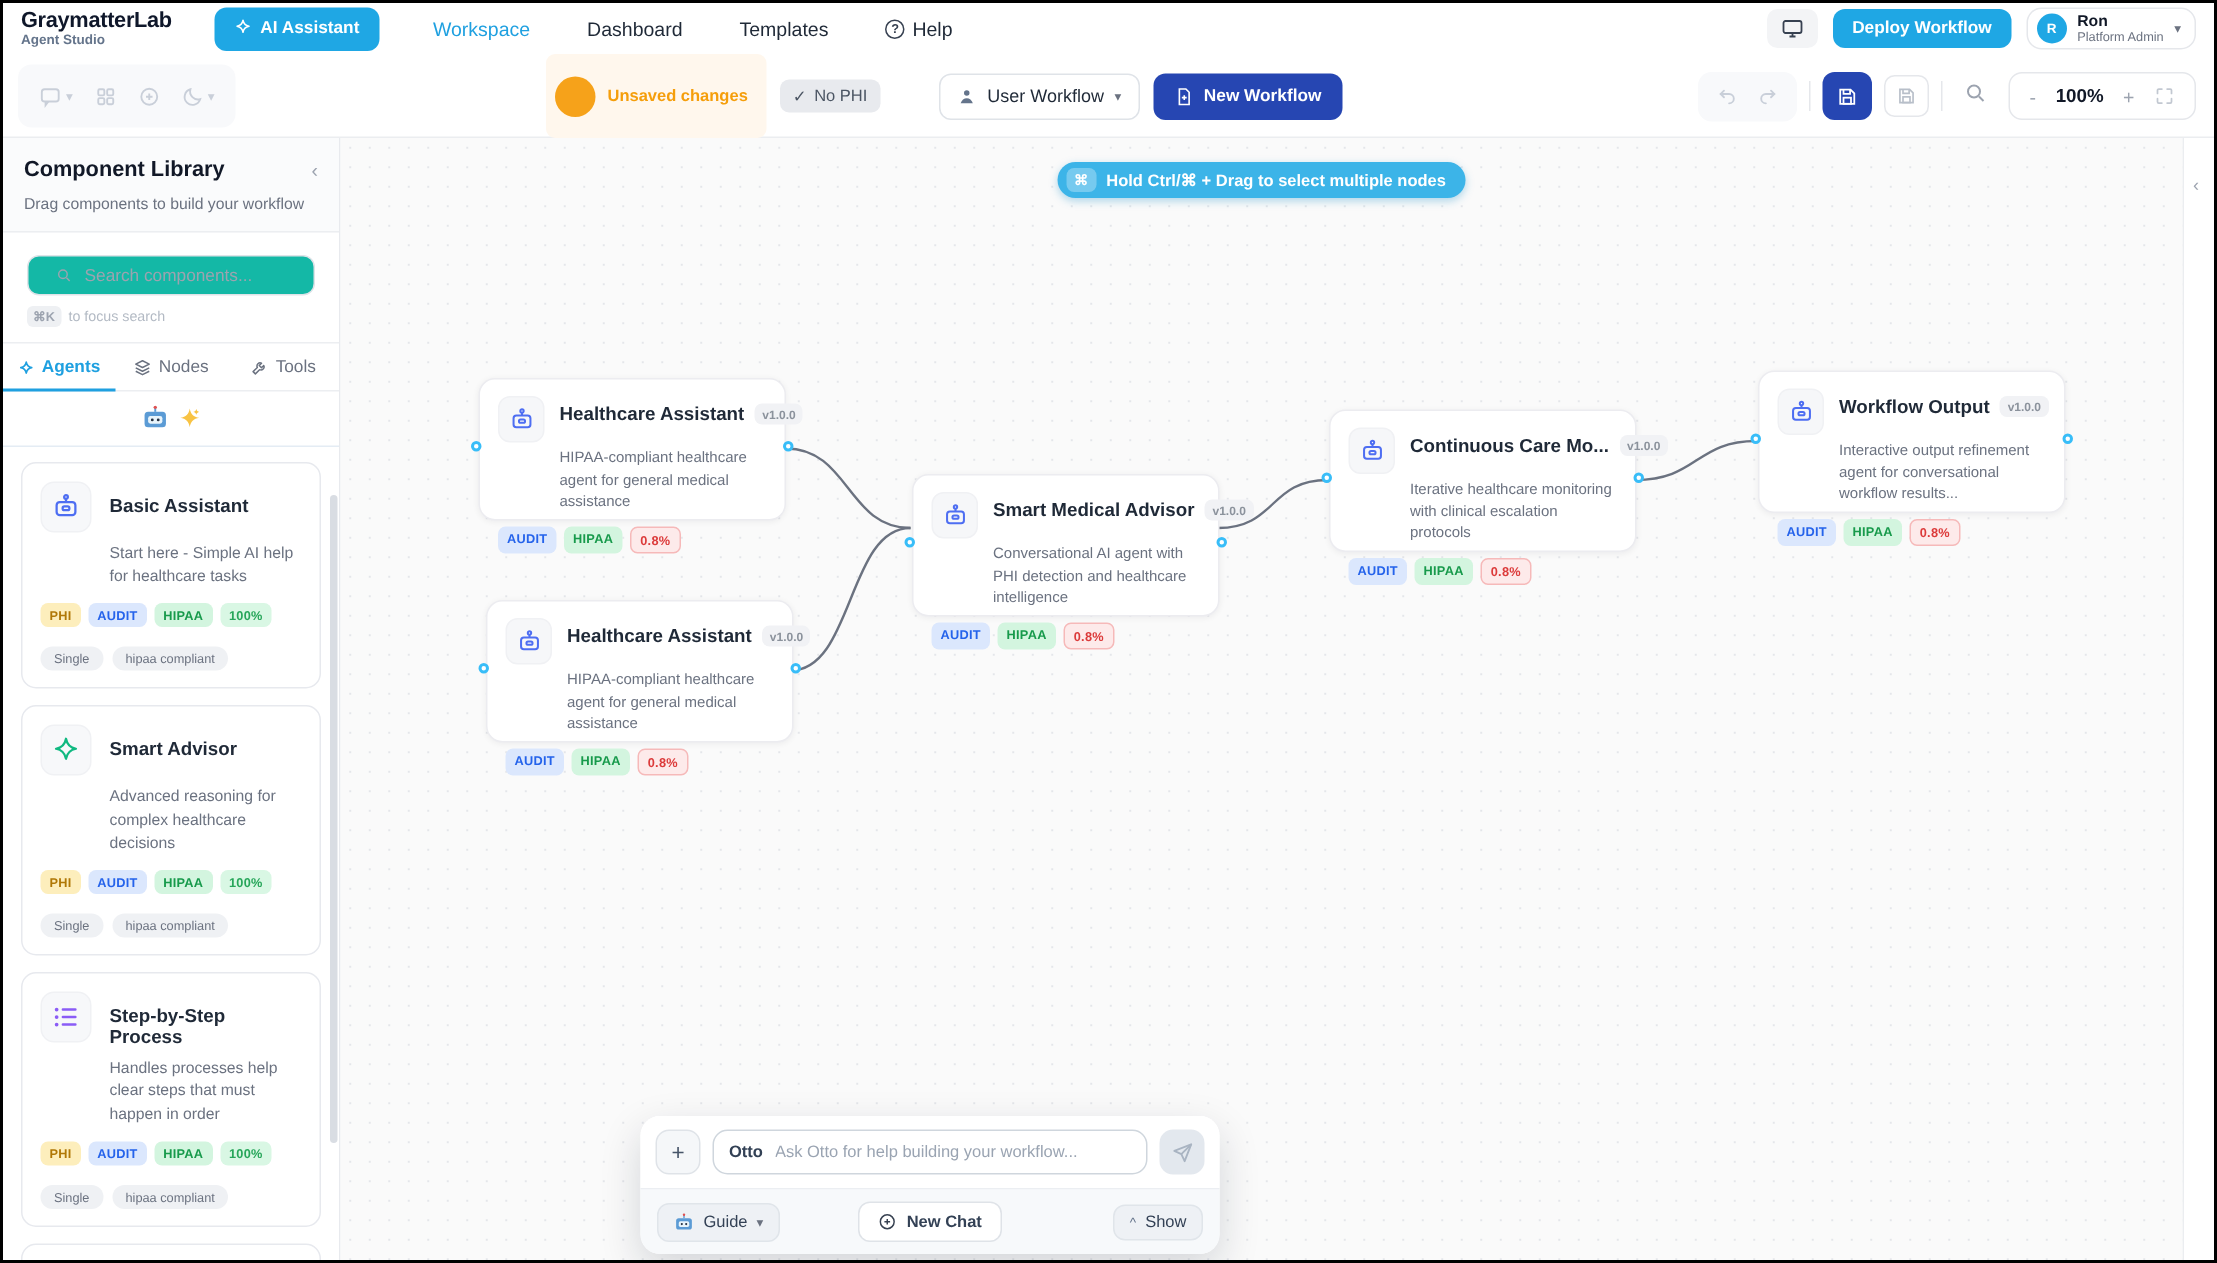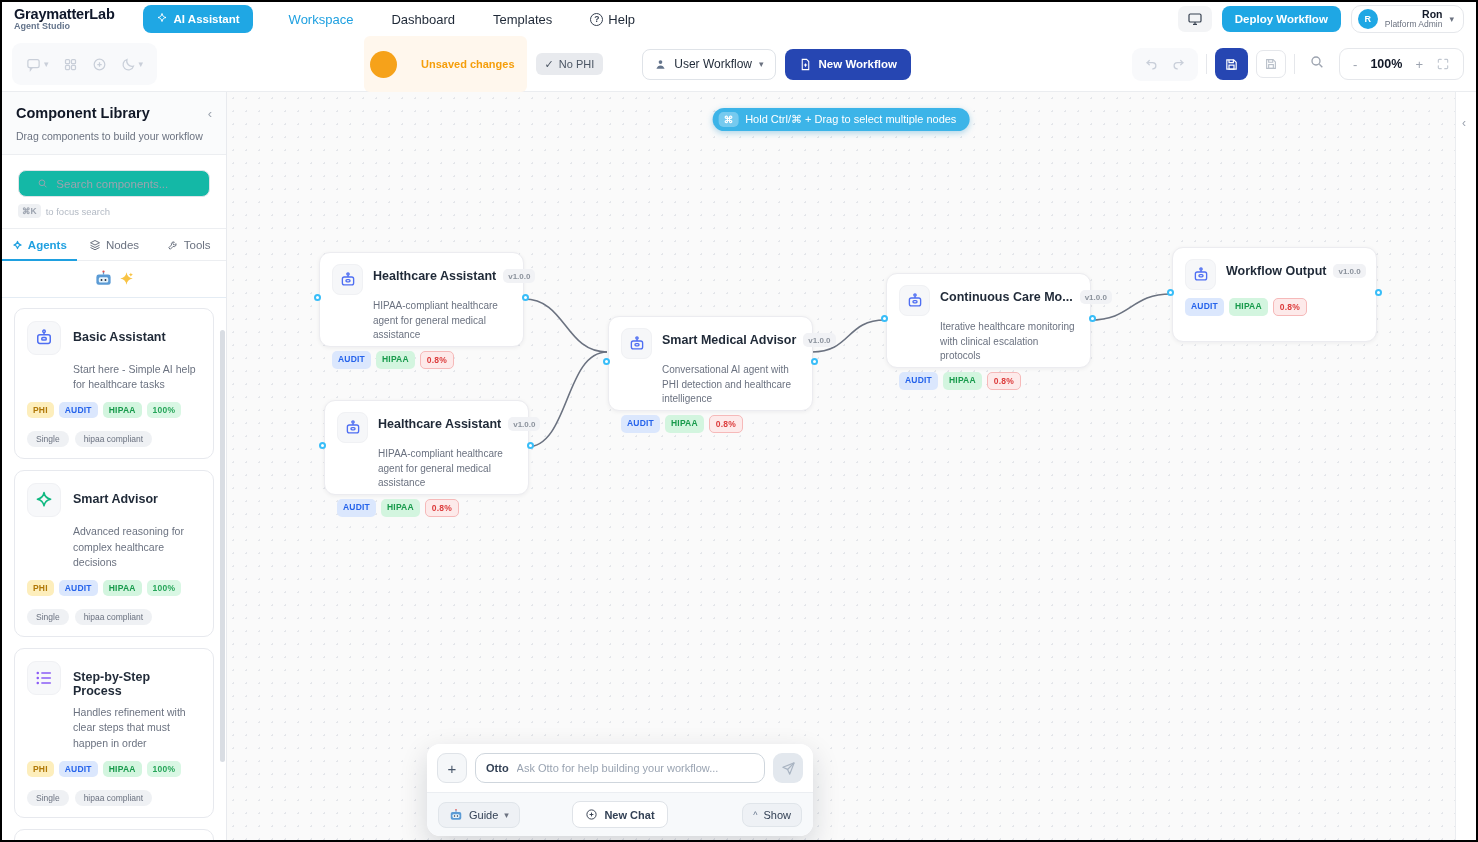--- a/index.html
+++ b/index.html
@@ -14,32 +14,32 @@
   .btn-cyan { background:#1fa7e4; color:#fff; border:none; border-radius:8px; font-weight:bold; font-size:11.5px; display:flex; align-items:center; gap:6px; padding:7px 13px; cursor:pointer; font-family:inherit; }
   .nav { display:flex; align-items:center; gap:26px; margin-left:24px; }
   .nav-item { font-size:13px; color:#1f2937; font-weight:500; position:relative; padding:23px 0; cursor:pointer; display:flex; align-items:center; gap:5px;margin-left:12px; }
   .nav-item.active { color:#1fa0e0; }
   .nav-item.active::after { content:""; position:absolute; left:-2px; right:-2px; bottom:0; height:2.5px; background:#1fa0e0; border-radius:2px; }
   .help-q { display:inline-flex; align-items:center; justify-content:center; width:13px; height:13px; border:1.3px solid #374151; border-radius:50%; font-size:8.5px; font-weight:bold; color:#374151; }
   .top-right { margin-left:auto; display:flex; align-items:center; gap:10px; }
   .icon-btn-gray { width:34px; height:26px; background:#f3f4f6; border:none; border-radius:7px; display:flex; align-items:center; justify-content:center; cursor:pointer; }
   .user-chip { display:flex; align-items:center; gap:7px; border:1px solid #e5e7eb; border-radius:10px; padding:3px 9px 3px 6px; background:#fff; cursor:pointer; }
   .avatar { width:20px; height:20px; border-radius:50%; background:#1fa7e4; color:#fff; font-size:9px; font-weight:bold; display:flex; align-items:center; justify-content:center; }
-  .user-meta { line-height:1.1;text-align:right; }
+  .user-meta { line-height:1.1; }
   .user-meta .name { font-size:10.5px; font-weight:bold; color:#111827; }
   .user-meta .role { font-size:8.5px; color:#6b7280; }
   .chev { color:#6b7280; font-size:9px; }
 
   
   .toolbar { position:absolute; left:0; top:34px; right:0; height:56px; background:#fff; border-bottom:1px solid #ebedf0; }
   .tb-left { position:absolute; left:10px; top:7px; height:42px; background:#f8f9fb; border-radius:9px; display:flex; align-items:center; gap:14px; padding:0 14px; }
   .tb-ico { display:flex; align-items:center; gap:3px; color:#c9cfd9; }
   .tb-center { position:absolute; left:362px; top:7px; height:42px; display:flex; align-items:center; gap:9px; }
   .wf-name { display:flex; align-items:center; gap:7px; border:1px solid #dfe3e8; border-radius:8px; background:#fff; height:31px; padding:0 12px; font-size:12px; font-weight:bold; color:#1f2937; }
-  .unsaved { display:flex; align-items:center; gap:24px; background:#fff7ed; border-radius:6px; height:56px; padding:0 12px 0 6px; }
+  .unsaved { display:flex; align-items:center; gap:8px; background:#fff7ed; border-radius:6px; height:56px; padding:0 12px 0 6px; }
   .unsaved-dot { width:27px; height:27px; border-radius:50%; background:#f6a21a; }
   .unsaved-txt { font-size:11px; font-weight:bold; color:#f59e0b; }
   .nophi { display:flex; align-items:center; gap:5px; background:#e8eaee; border-radius:6px; height:22px; padding:0 9px; font-size:11px; color:#4b5563; font-weight:500; }
   .type-dd { display:flex; align-items:center; gap:7px; border:1px solid #dfe3e8; border-radius:8px; background:#fff; height:31px; padding:0 11px; font-size:12px; font-weight:500; color:#1f2937; margin-left:30px; cursor:pointer; }
   .btn-blue { background:#2646b2; color:#fff; border:none; border-radius:8px; font-weight:bold; font-size:11.5px; display:flex; align-items:center; gap:7px; padding:9px 14px; cursor:pointer; font-family:inherit; }
   .tb-right { position:absolute; right:12px; top:7px; height:42px; display:flex; align-items:center; gap:8px; }
   .undo-grp { background:#f8f9fb; border-radius:9px; display:flex; align-items:center; gap:12px; padding:9px 12px; }
   .vdiv { width:1px; height:20px; background:#e5e7eb; }
   .save-filled { width:33px; height:32px; background:#2646b2; border:none; border-radius:8px; display:flex; align-items:center; justify-content:center; cursor:pointer; }
   .save-outline { width:30px; height:28px; background:#fff; border:1px solid #e5e7eb; border-radius:7px; display:flex; align-items:center; justify-content:center; cursor:pointer; }
@@ -85,21 +85,21 @@
   .tag-row { display:flex; gap:6px; margin-top:13px; }
   .tag { background:#eff1f4; color:#6b7280; font-size:8.5px; border-radius:999px; padding:3px 9px; }
   .sb-scroll { position:absolute; right:1px; top:238px; width:5px; height:432px; background:#d9dde3; border-radius:3px; }
 
   
   .canvas { flex:1; position:relative; background:#fafafa;
     background-image: radial-gradient(#e4e6ea 1px, transparent 1px);
     background-size: 13px 13px; overflow:hidden; }
   .hint-pill { position:absolute; left:50%; top:16px; transform:translateX(-50%); background:#3cb4e8; color:#fff; border-radius:999px; display:flex; align-items:center; gap:7px; padding:4px 13px 4px 6px; box-shadow:0 2px 6px rgba(30,144,200,.35); }
   .hint-kbd { background:rgba(255,255,255,.3); border-radius:5px; font-size:9.5px; padding:2px 5px; font-weight:bold; }
-  .hint-txt { font-size:11px; font-weight:normal; }
+  .hint-txt { font-size:11px; font-weight:bold; }
   .edges { position:absolute; inset:0; pointer-events:none; }
 
   .node { position:absolute; width:205px; height:95px; background:#fff; border:1px solid #ececf0; border-radius:11px; box-shadow:0 1px 4px rgba(15,23,42,.06); padding:11px 12px; cursor:grab; }
   .port { position:absolute; width:7px; height:7px; background:#fff; border:2.2px solid #38bdf8; border-radius:50%; top:calc(50% - 6px); cursor:crosshair; }
   .port-l { left:-6px; } .port-r { right:-6px; }
   .node-head { display:flex; align-items:flex-start; gap:10px; }
   .node-icon { width:31px; height:31px; border-radius:8px; background:#f6f7f9; border:1px solid #f0f1f4; display:flex; align-items:center; justify-content:center; flex:none; }
   .node-title-wrap { display:flex; align-items:center; gap:7px; padding-top:5px; min-width:0; }
   .node-title { font-size:12.5px; font-weight:bold; color:#1f2937; white-space:nowrap; }
   .node-ver { background:#f1f2f5; color:#8b929c; font-size:8px; font-weight:bold; border-radius:5px; padding:2.5px 5px; flex:none; }
@@ -396,21 +396,21 @@
         <div class="agent-card">
           <div class="ac-head">
             <span class="ac-icon">
               <svg width="20" height="20" viewBox="0 0 24 24" fill="none" stroke="#8b5cf6" stroke-width="2" stroke-linecap="round">
                   <path d="M9.5 6h10M9.5 12h10M9.5 18h10"></path>
                   <path d="M4.5 6h.01M4.5 12h.01M4.5 18h.01" stroke-width="3"></path>
                 </svg>
             </span>
             <span class="ac-title">Step-by-Step Process</span>
           </div>
-          <div class="ac-desc">Handles refinement with clear steps that must happen in order</div>
+          <div class="ac-desc">Handles processes help clear steps that must happen in order</div>
           <div class="badge-row">
             <span class="bdg bdg-phi">PHI</span>
             <span class="bdg bdg-audit">AUDIT</span>
             <span class="bdg bdg-hipaa">HIPAA</span>
             <span class="bdg bdg-100">100%</span>
           </div>
           <div class="tag-row">
             <span class="tag">Single</span>
             <span class="tag">hipaa compliant</span>
           </div>
@@ -551,20 +551,21 @@
                 <path d="M12 5.5V8"></path>
                 <rect x="4.5" y="8" width="15" height="10.5" rx="2.5"></rect>
                 <rect x="9.3" y="11.5" width="5.4" height="3" rx="1.4"></rect>
               </svg>
           </span>
           <span class="node-title-wrap">
             <span class="node-title">Workflow Output</span>
             <span class="node-ver">v1.0.0</span>
           </span>
         </div>
+        <div class="node-desc">Interactive output refinement agent for conversational workflow results...</div>
         <div class="node-badges">
           <span class="bdg bdg-audit">AUDIT</span>
           <span class="bdg bdg-hipaa">HIPAA</span>
           <span class="bdg bdg-err">0.8%</span>
         </div>
       </div>
 
       <div class="chat">
         <div class="chat-top">
           <button class="chat-plus">

